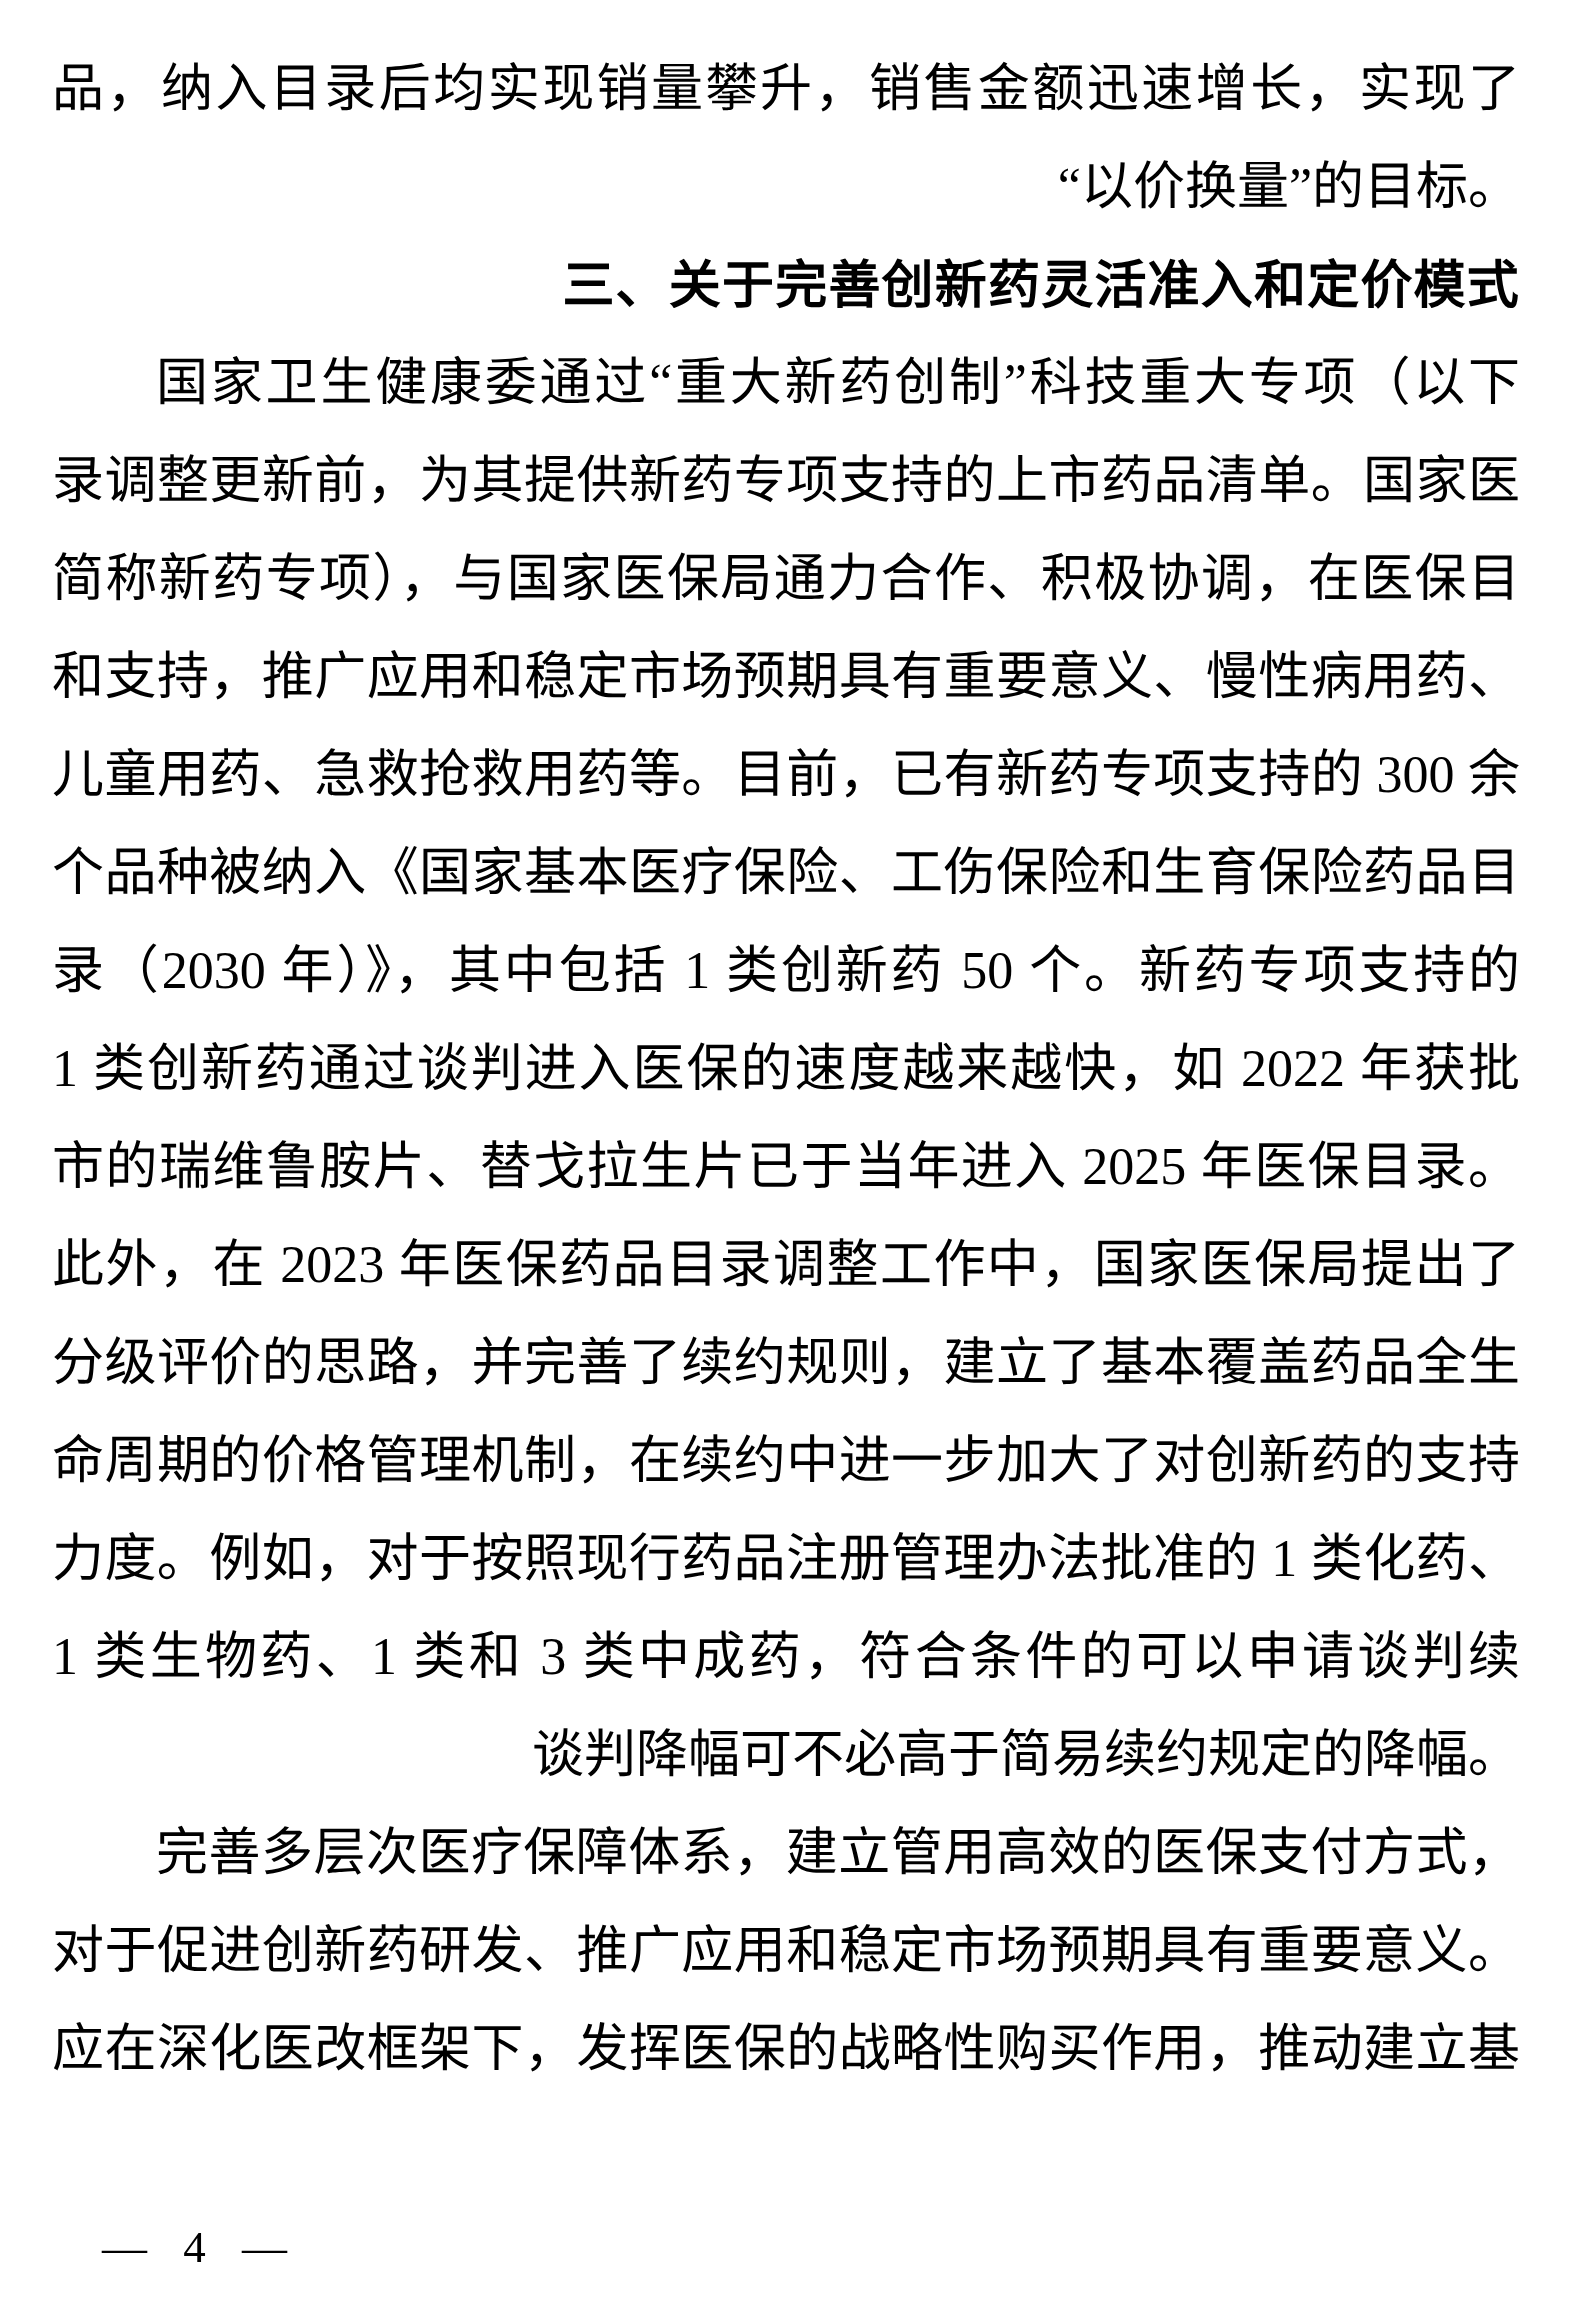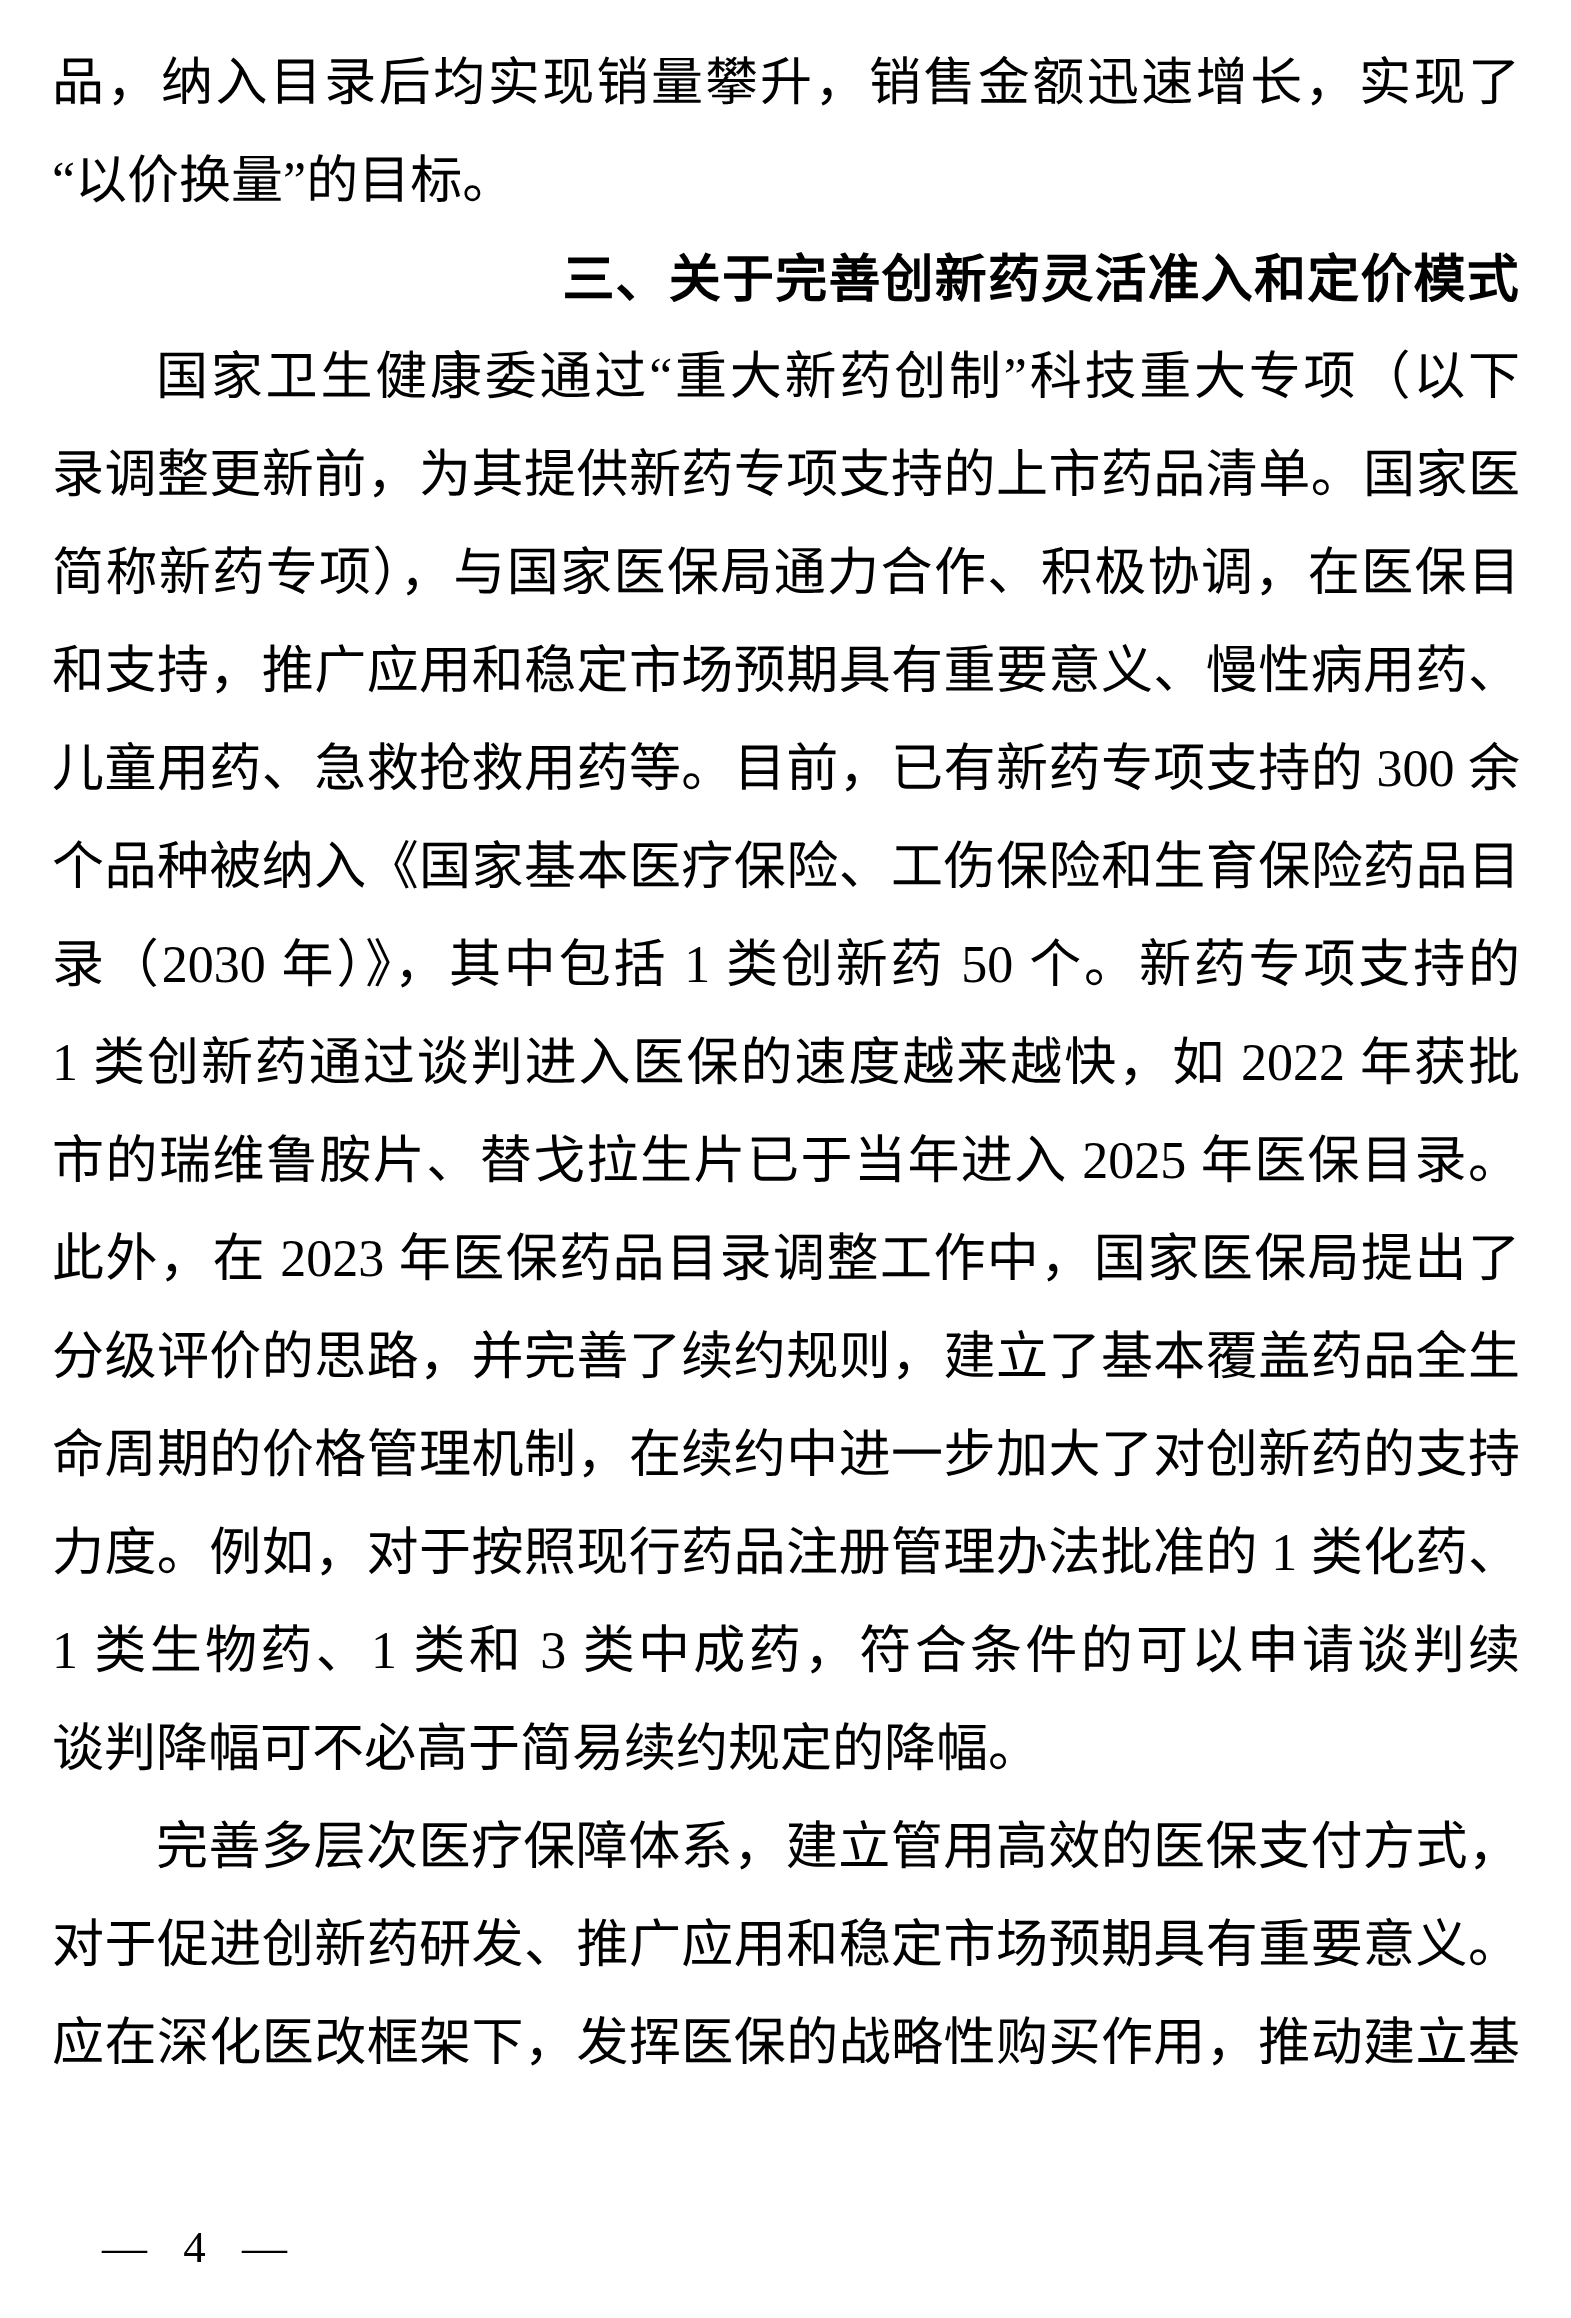--- a/index.html
+++ b/index.html
@@ -12,38 +12,38 @@
     width: 1572px;
     height: 2319px;
     background: #ffffff;
     color: #000000;
     font-family: "Liberation Serif", "DejaVu Serif", serif;
     overflow: hidden;
   }
   .text-block {
     position: absolute;
     left: 52px;
-    top: 34px;
+    top: 40px;
     width: 1468px;
     font-size: 52px;
     line-height: 98px;
   }
   .line {
     height: 98px;
     overflow: hidden;
   }
   
   .just {
     text-align: justify;
     text-align-last: justify;
     text-justify: inter-character;
   }
   
   .plain {
-    text-align: left;
+    text-align: right;
   }
   
   .ind {
     text-indent: 2em;
   }
   
   .heading {
     font-family: "Liberation Sans", "DejaVu Sans", sans-serif;
     font-weight: 700;
     text-align: right;

